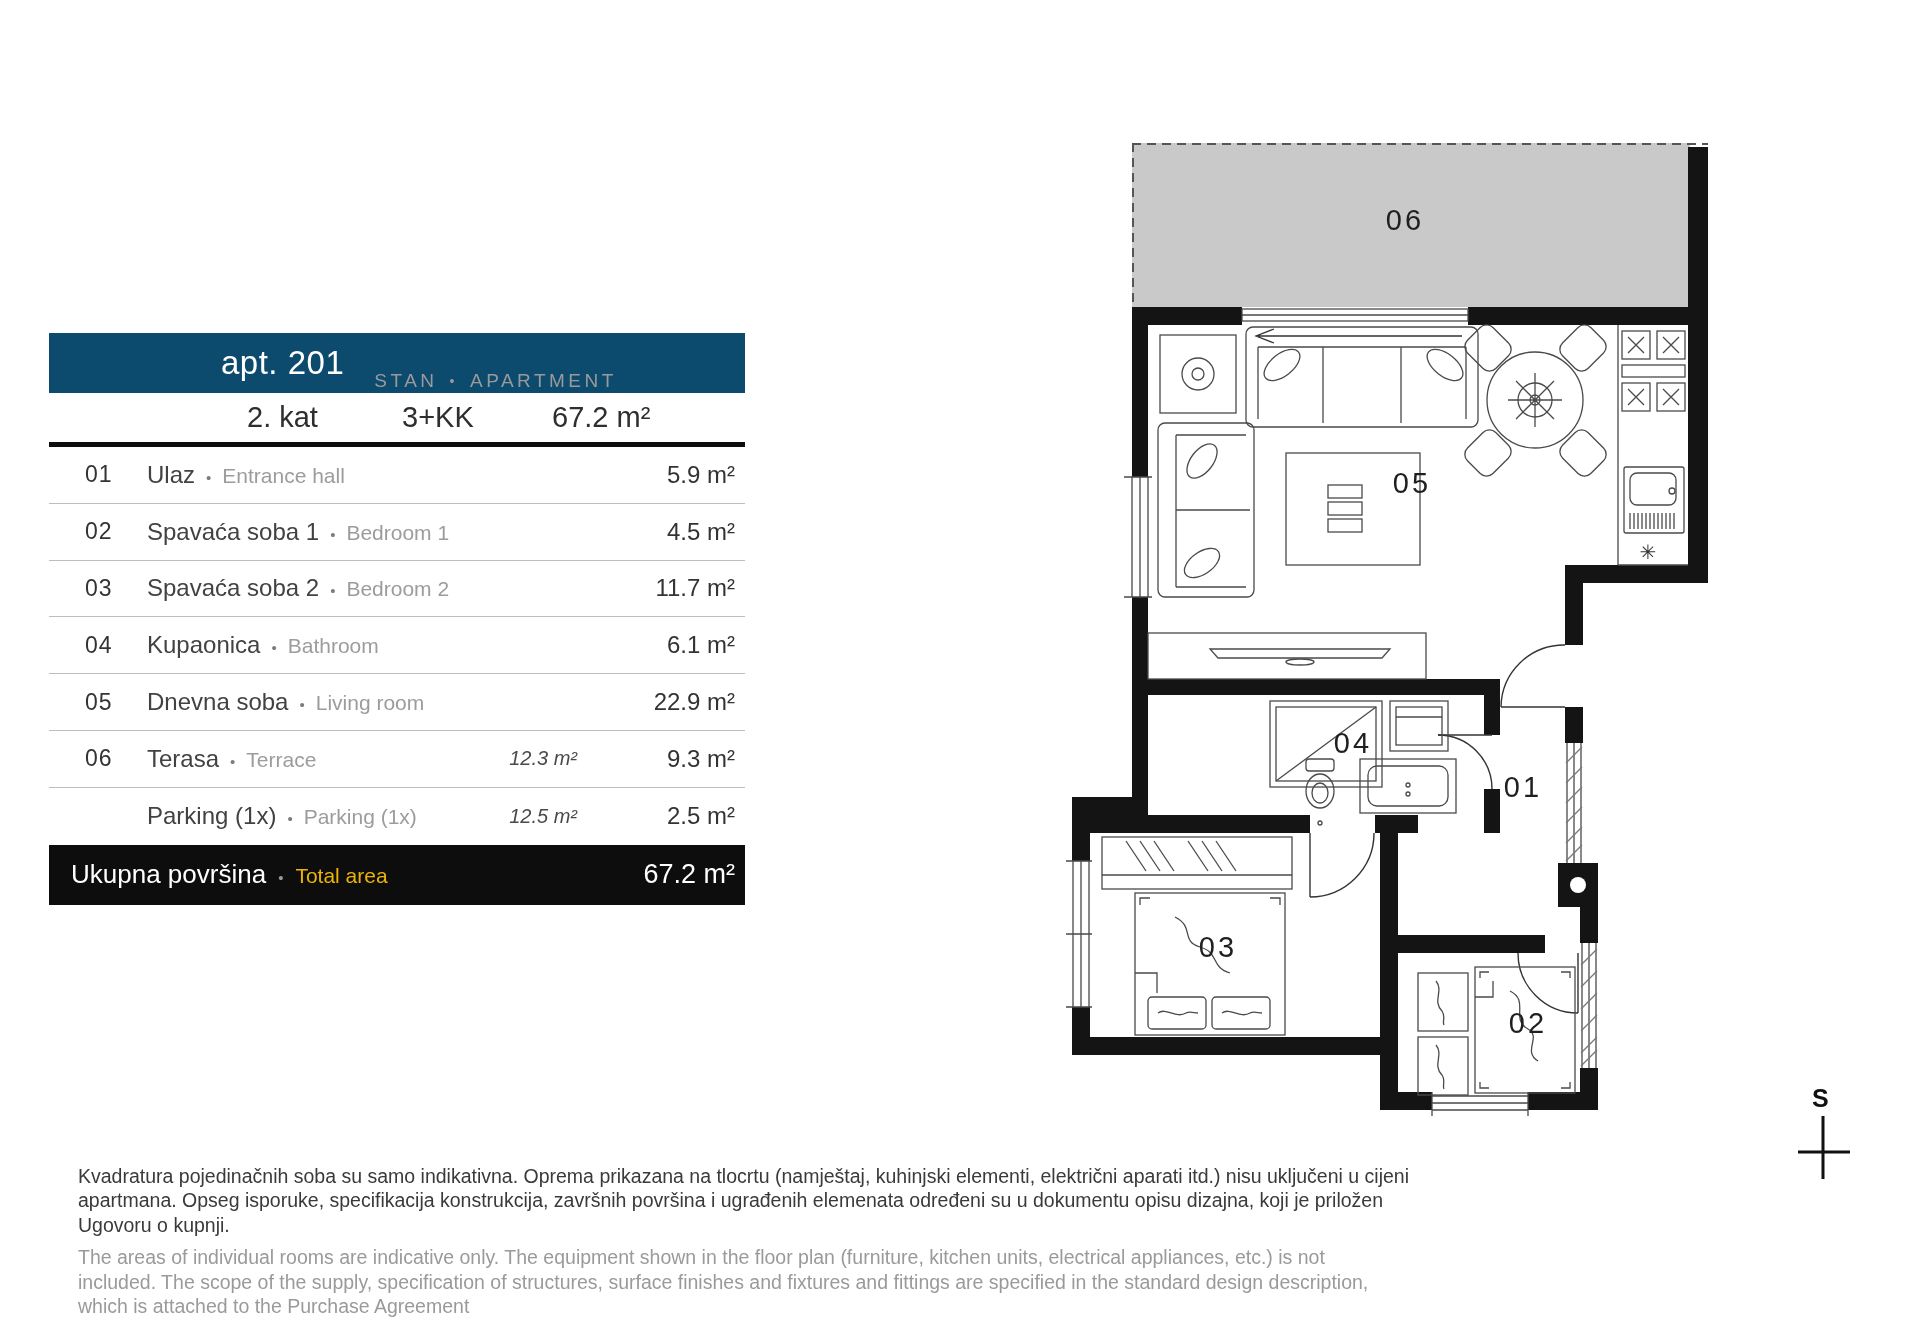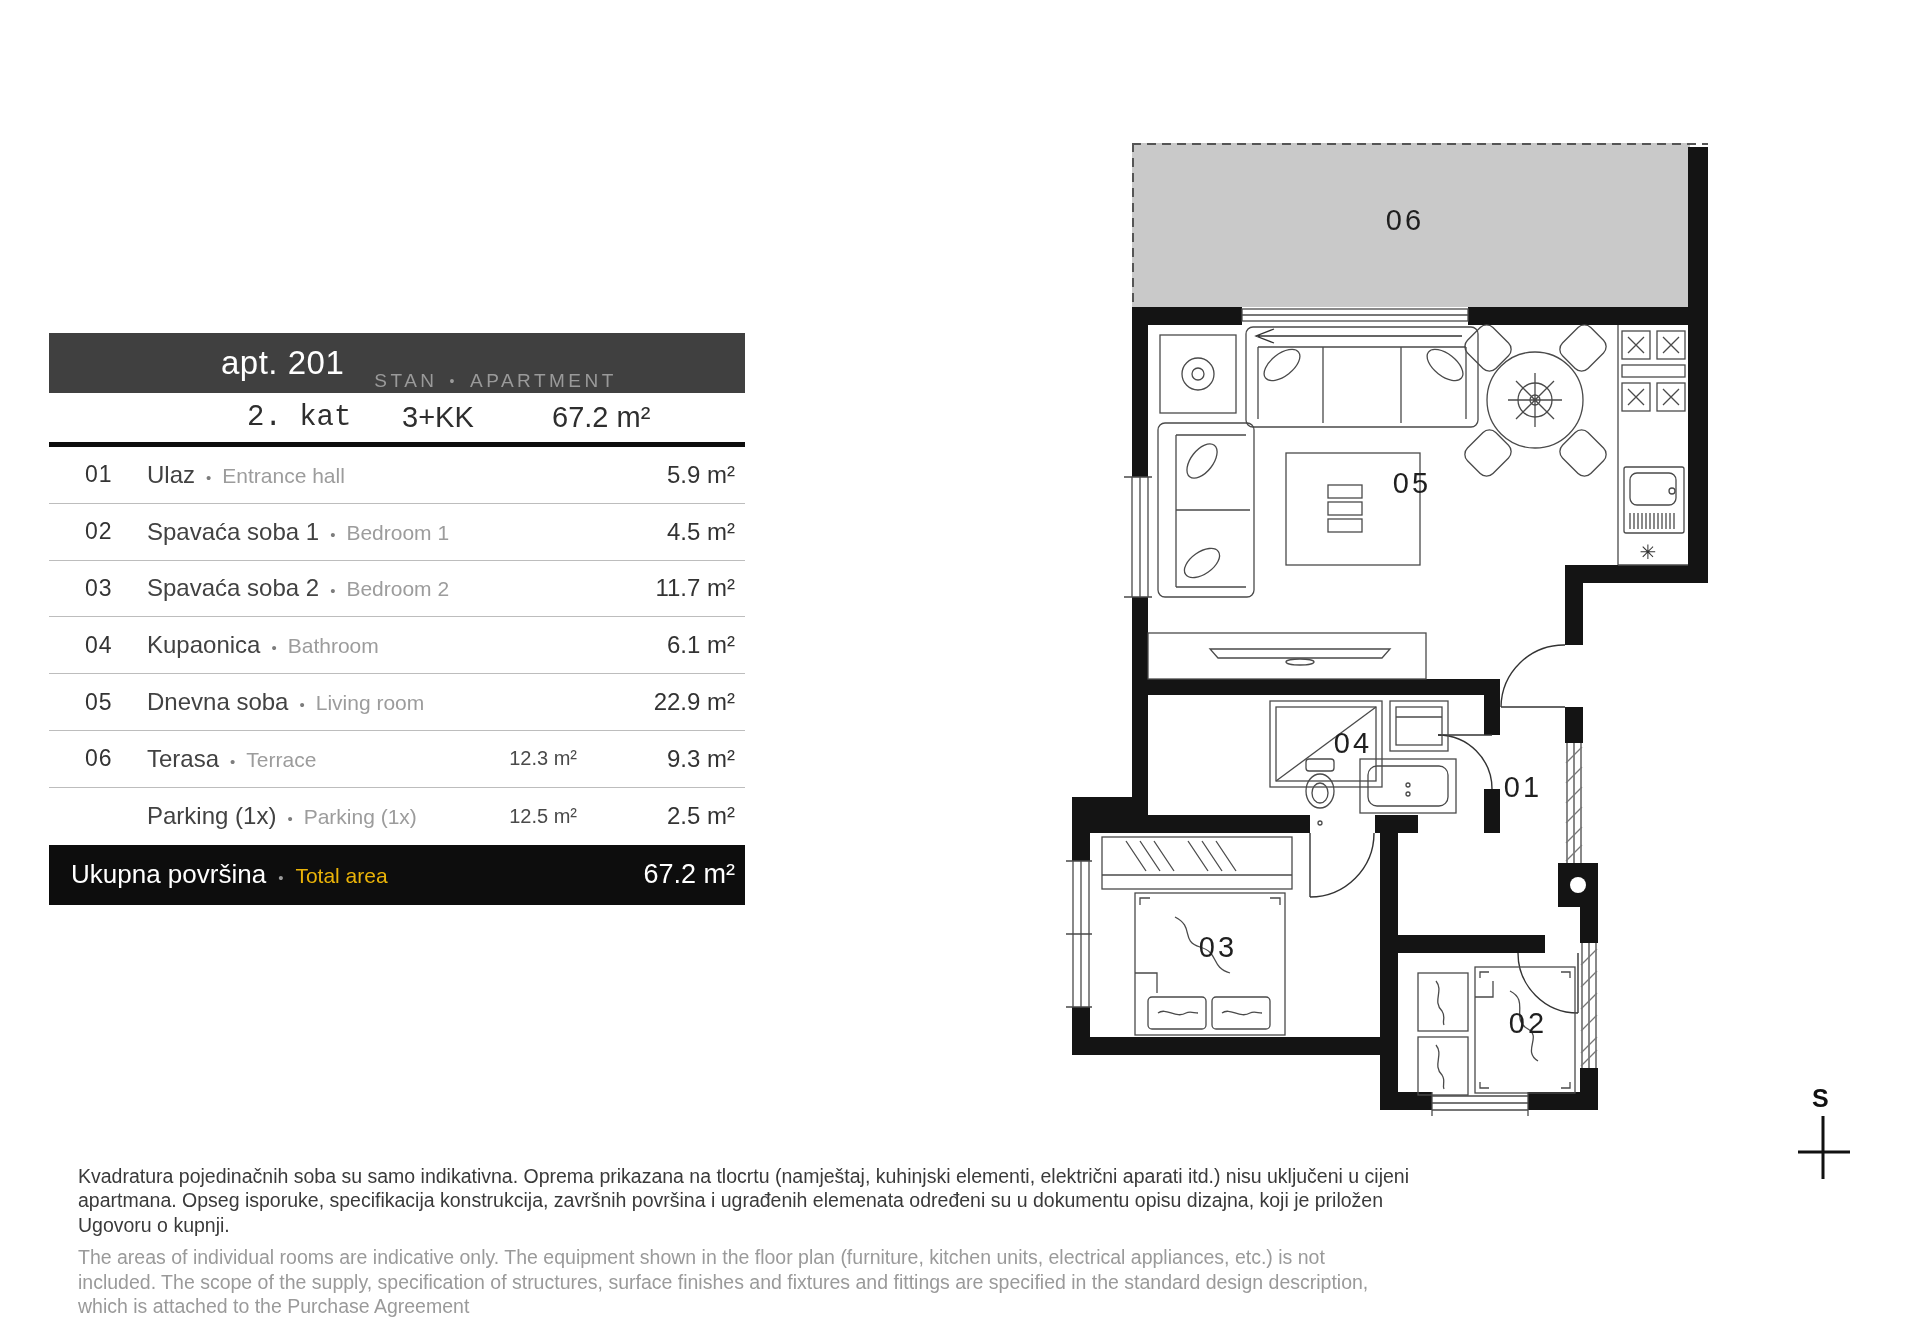--- a/index.html
+++ b/index.html
@@ -1,36 +1,36 @@
 <!DOCTYPE html>
 <html><head>
 <meta charset="utf-8">
 <style>
   html,body{margin:0;padding:0;background:#fff;}
   body{width:1920px;height:1329px;position:relative;font-family:"Liberation Sans",sans-serif;overflow:hidden;}
 
   
   .panel{position:absolute;left:49px;top:333px;width:696px;}
-  .hdr{height:60px;background:#404040;color:#fff;display:flex;align-items:center;padding-left:172px;box-sizing:border-box;}
+  .hdr{height:60px;background:#0c4a6e;color:#fff;display:flex;align-items:center;padding-left:172px;box-sizing:border-box;}
   .hdr .apt{font-size:33px;letter-spacing:.5px;}
   .hdr .sub{margin-left:30px;font-size:19px;color:#9a9a9a;letter-spacing:3.5px;display:flex;align-items:center;gap:12px;margin-top:36px;}
   .hdr .sub .b{font-size:14px;}
   .subrow{height:54px;display:flex;align-items:center;padding-left:198px;box-sizing:border-box;border-bottom:5px solid #0d0d0d;color:#2e2e2e;font-size:29px;}
-  .subrow .floor{width:155px;font-family:Liberation Mono, monospace;}
+  .subrow .floor{width:155px;}
   .subrow .layout{width:150px;}
   .subrow .tarea{}
   .rows{}
   .trow{height:56.8px;display:flex;align-items:center;border-bottom:1px solid #bdbdbd;box-sizing:border-box;padding:0 10px 0 36px;}
   .trow:last-child{border-bottom:none;}
   .trow .num{width:62px;font-size:23px;color:#333;letter-spacing:1px;}
   .trow .names{flex:1;display:flex;align-items:baseline;}
   .trow .hr{font-size:24px;color:#424242;}
   .trow .bul{font-size:15px;color:#7d7d7d;margin:0 11px;}
   .trow .en{font-size:21px;color:#9c9c9c;}
-  .trow .gross{width:110px;text-align:right;font-size:20px;color:#4a4a4a;margin-right:48px;}
+  .trow .gross{width:110px;text-align:right;font-size:20px;color:#4a4a4a;margin-right:48px;font-style:italic;}
   .trow .area{width:110px;text-align:right;font-size:24px;color:#333;}
   .total{height:60px;background:#0d0d0d;display:flex;align-items:center;padding:0 10px 0 22px;box-sizing:border-box;}
   .total .names{flex:1;display:flex;align-items:baseline;text-align:center;}
   .total .hr{font-size:26px;color:#fff;}
   .total .bul{font-size:15px;color:#9a9a9a;margin:0 12px;}
   .total .en{font-size:21px;color:#eab308;}
   .total .area{font-size:27px;color:#fff;text-align:right;width:130px;}
 
   
   .footer{position:absolute;left:70px;top:1156px;width:1400px;}

